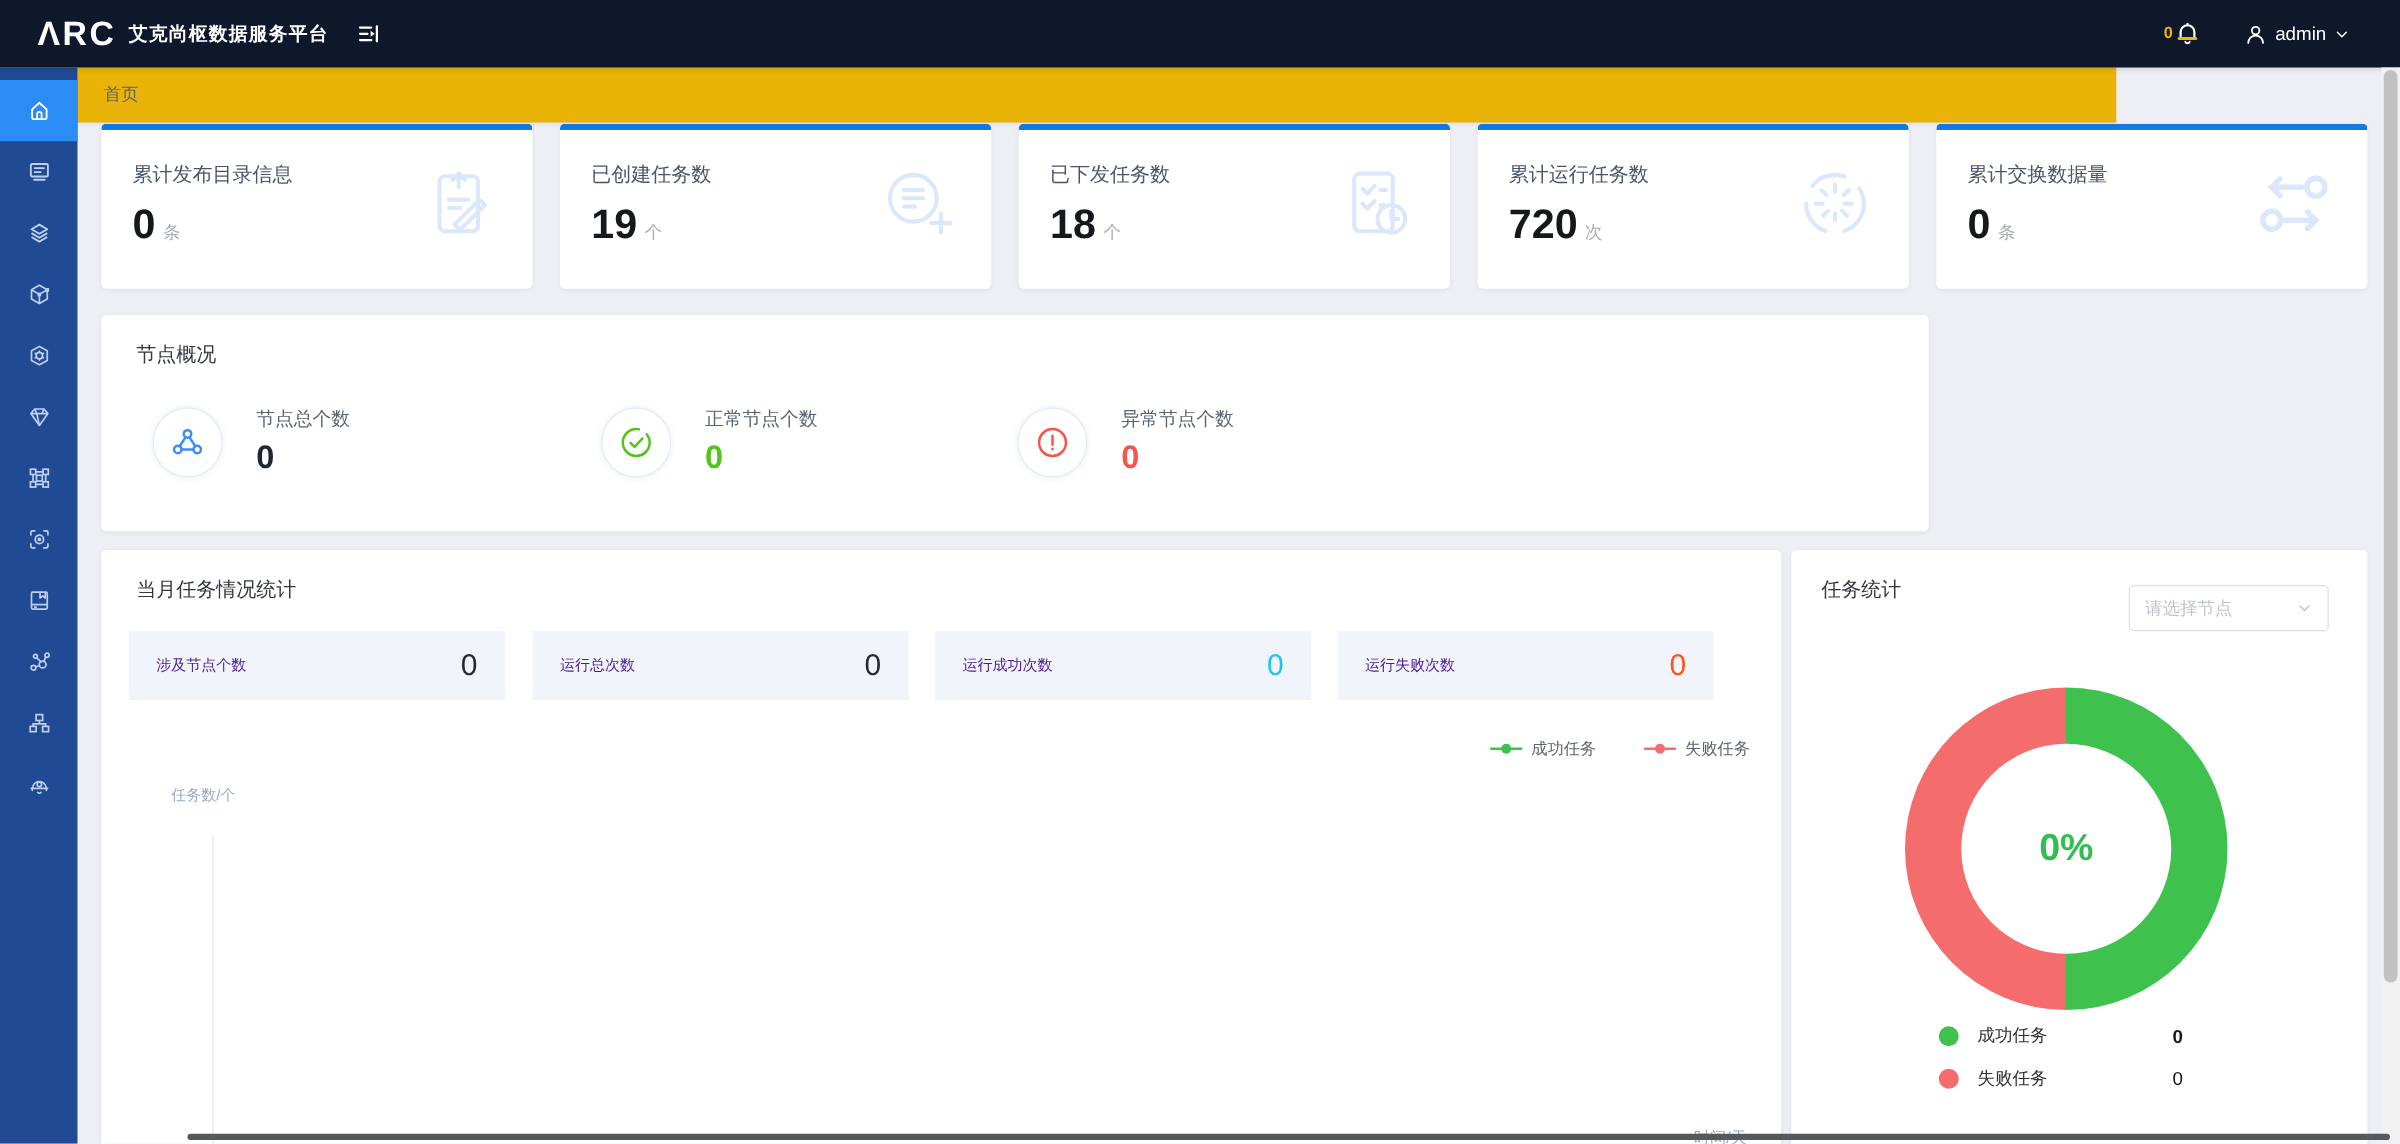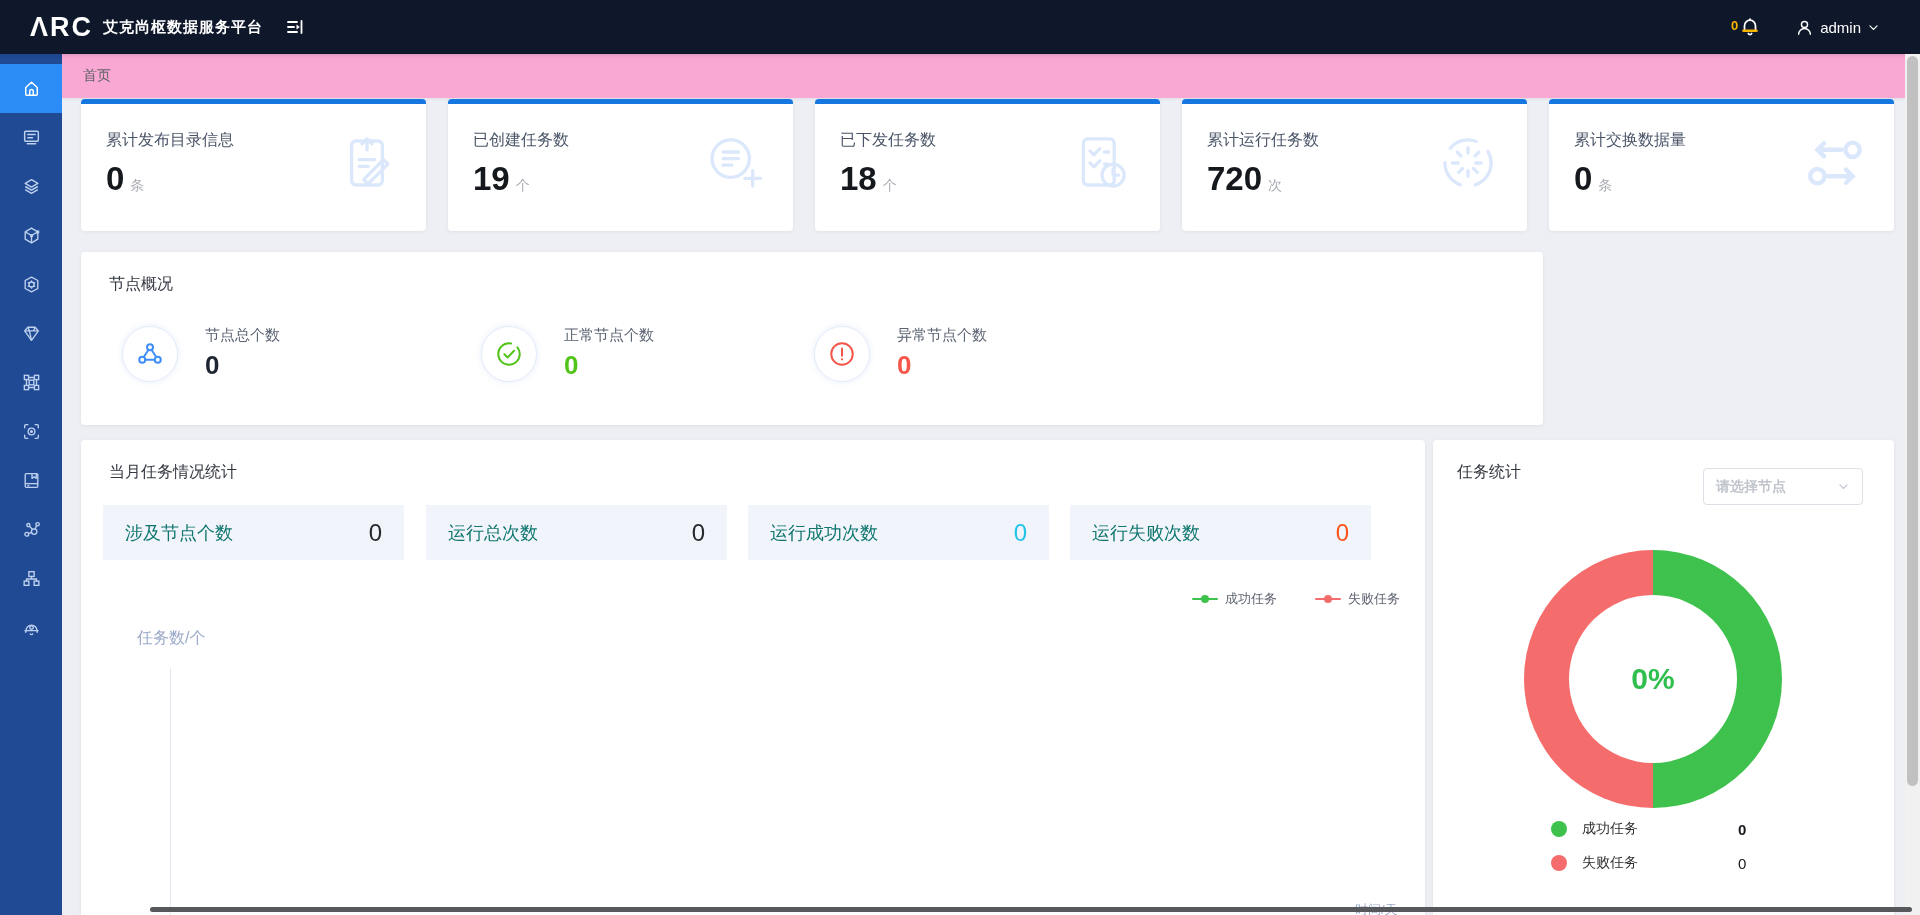--- a/index.html
+++ b/index.html
@@ -20,21 +20,21 @@
   .user-name { color:#fff; font-size:15px; }
 
   
   .sidebar { position:absolute; left:0; top:54px; width:62px; height:861px; background:#204a94;
              padding-top:10px; z-index:20; }
   .side-item { height:49px; display:flex; align-items:center; justify-content:center;
                color:#bdd0ee; cursor:pointer; }
   .side-item.active { background:#2b8cf5; color:#ffffff; }
 
   
-  .crumb-bar { position:absolute; left:62px; top:54px; width:1843px; height:44px; background:#f9a8d4;
+  .crumb-bar { position:absolute; left:62px; top:54px; width:1631px; height:44px; background:#eab308;
                display:flex; align-items:center; padding-left:21px;
                box-shadow:0 1px 3px rgba(0,21,41,.08); }
   .crumb-text { font-size:14px; color:#606266; }
 
   
   .card { position:absolute; top:99px; width:345px; height:132px; background:#fff; border-radius:4px;
           border-top:5px solid #1677e1; box-shadow:0 1px 4px rgba(0,0,0,.06); }
   .card-title { position:absolute; left:25px; top:26px; font-size:16px; color:#4a5568; }
   .card-num-row { position:absolute; left:25px; top:56px; display:flex; align-items:baseline; }
   .card-num { font-size:33px; font-weight:600; color:#15181d; }
@@ -53,41 +53,41 @@
   .node-texts { margin-left:27px; }
   .node-label { font-size:15px; color:#5a6372; }
   .node-value { font-size:26px; font-weight:600; margin-top:5px; color:#1f2633; }
   .node-value.green { color:#52c41a; }
   .node-value.red { color:#f5564b; }
 
   
   #monthly-panel { left:81px; top:440px; width:1344px; height:478px; }
   .mini-box { position:absolute; top:65px; width:301px; height:55px; background:#f1f4fa;
               display:flex; align-items:center; justify-content:space-between; padding:0 22px; }
-  .mini-label { font-size:18px; color:#0f766e; }
+  .mini-label { font-size:12px; color:#4c1d95; }
   .mini-value { font-size:24px; font-weight:500; color:#26292e; }
   .mini-value.cyan { color:#22c3e6; }
   .mini-value.orange { color:#fa541c; }
   .chart-legend { position:absolute; top:150px; right:25px; display:flex; align-items:center; gap:38px; }
   .legend-item { display:flex; align-items:center; gap:7px; cursor:pointer; }
   .lmarker { width:26px; height:2.5px; position:relative; border-radius:2px; }
   .lmarker::after { content:''; position:absolute; left:50%; top:50%; transform:translate(-50%,-50%);
                     width:8px; height:8px; border-radius:50%; background:inherit; }
   .lmarker.green, .lmarker.green::after { background:#3fc24d; }
   .lmarker.red, .lmarker.red::after { background:#f56c6c; }
   .legend-text { font-size:13px; color:#5e6470; }
-  .y-axis-label { position:absolute; left:56px; top:188px; font-size:16px; color:#9aa9c9; }
+  .y-axis-label { position:absolute; left:56px; top:188px; font-size:12px; color:#9aa9c9; }
   .y-axis-line { position:absolute; left:89px; top:228px; width:1px; height:250px; background:#e2e8f2; }
   .x-axis-label { position:absolute; left:1274px; top:461px; font-size:13px; color:#9aa9c9; }
 
   
   #task-panel { left:1433px; top:440px; width:461px; height:478px; }
   .node-select { position:absolute; left:270px; top:28px; width:160px; height:37px; background:#fff;
                  border:1px solid #dcdfe6; border-radius:4px; display:flex; align-items:center;
-                 justify-content:space-between; padding:0 12px; cursor:pointer;font-weight:bold; }
+                 justify-content:space-between; padding:0 12px; cursor:pointer; }
   .select-placeholder { font-size:14px; color:#c0c4cc; }
   .donut { position:absolute; left:91px; top:110px; width:258px; height:258px; border-radius:50%;
            background:conic-gradient(#3fc24d 0deg 180deg, #f56c6c 180deg 360deg); }
   .donut-hole { position:absolute; left:50%; top:50%; transform:translate(-50%,-50%);
                 width:168px; height:168px; background:#fff; border-radius:50%;
                 display:flex; align-items:center; justify-content:center; }
   .donut-center { font-size:30px; font-weight:700; color:#2fbf4f; }
   .pie-legend-row { position:absolute; left:118px; width:300px; display:flex; align-items:center; }
   .pie-dot { width:16px; height:16px; border-radius:50%; }
   .pie-dot.green { background:#3fc24d; }

